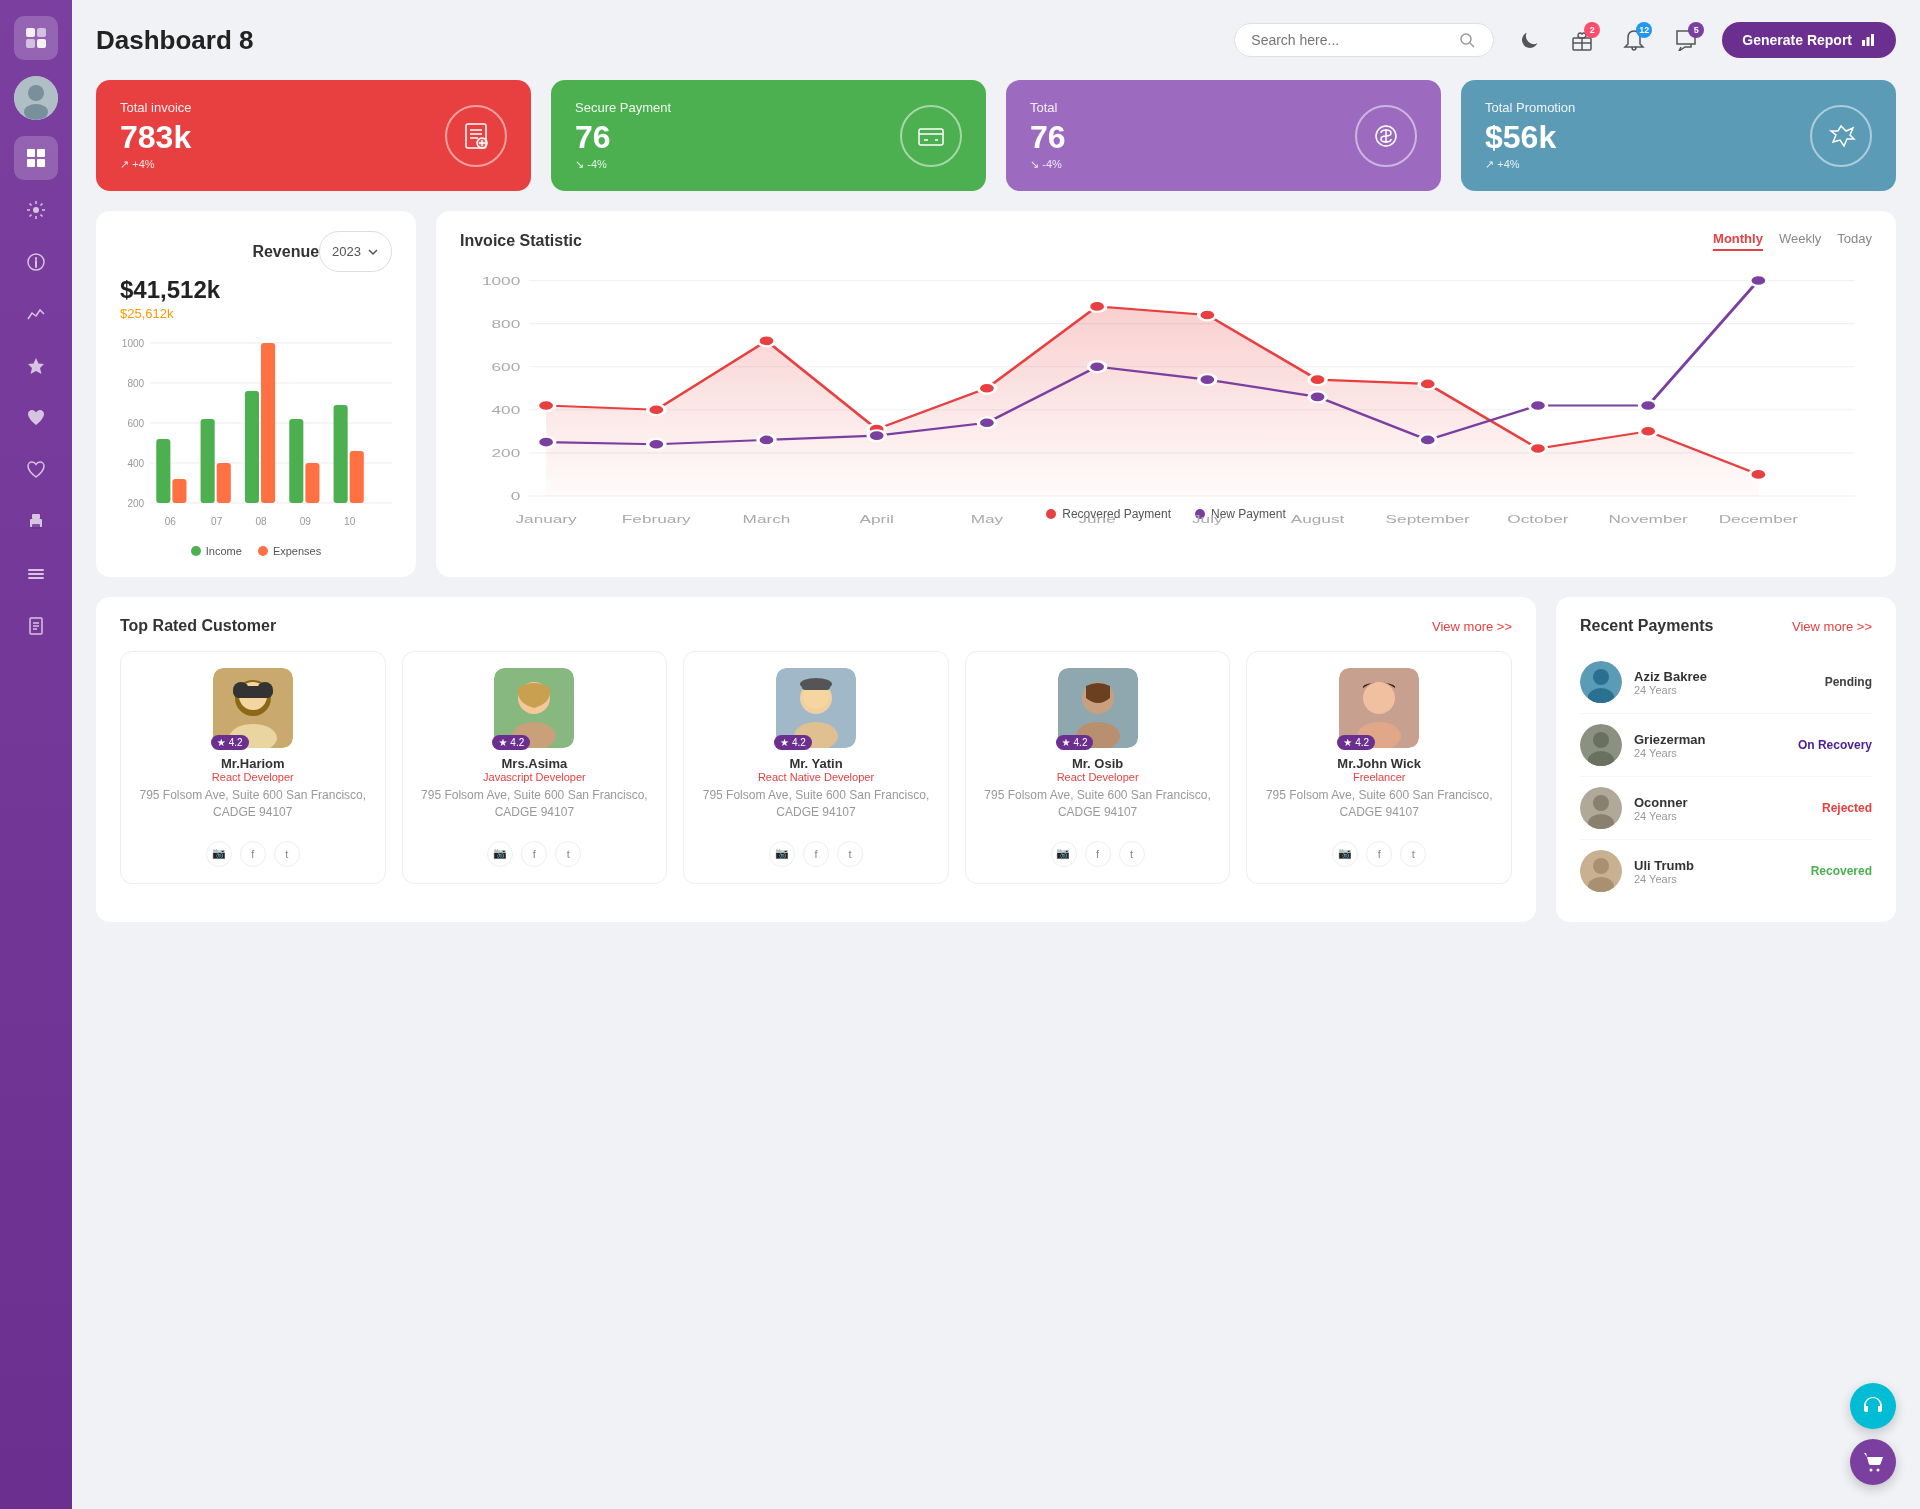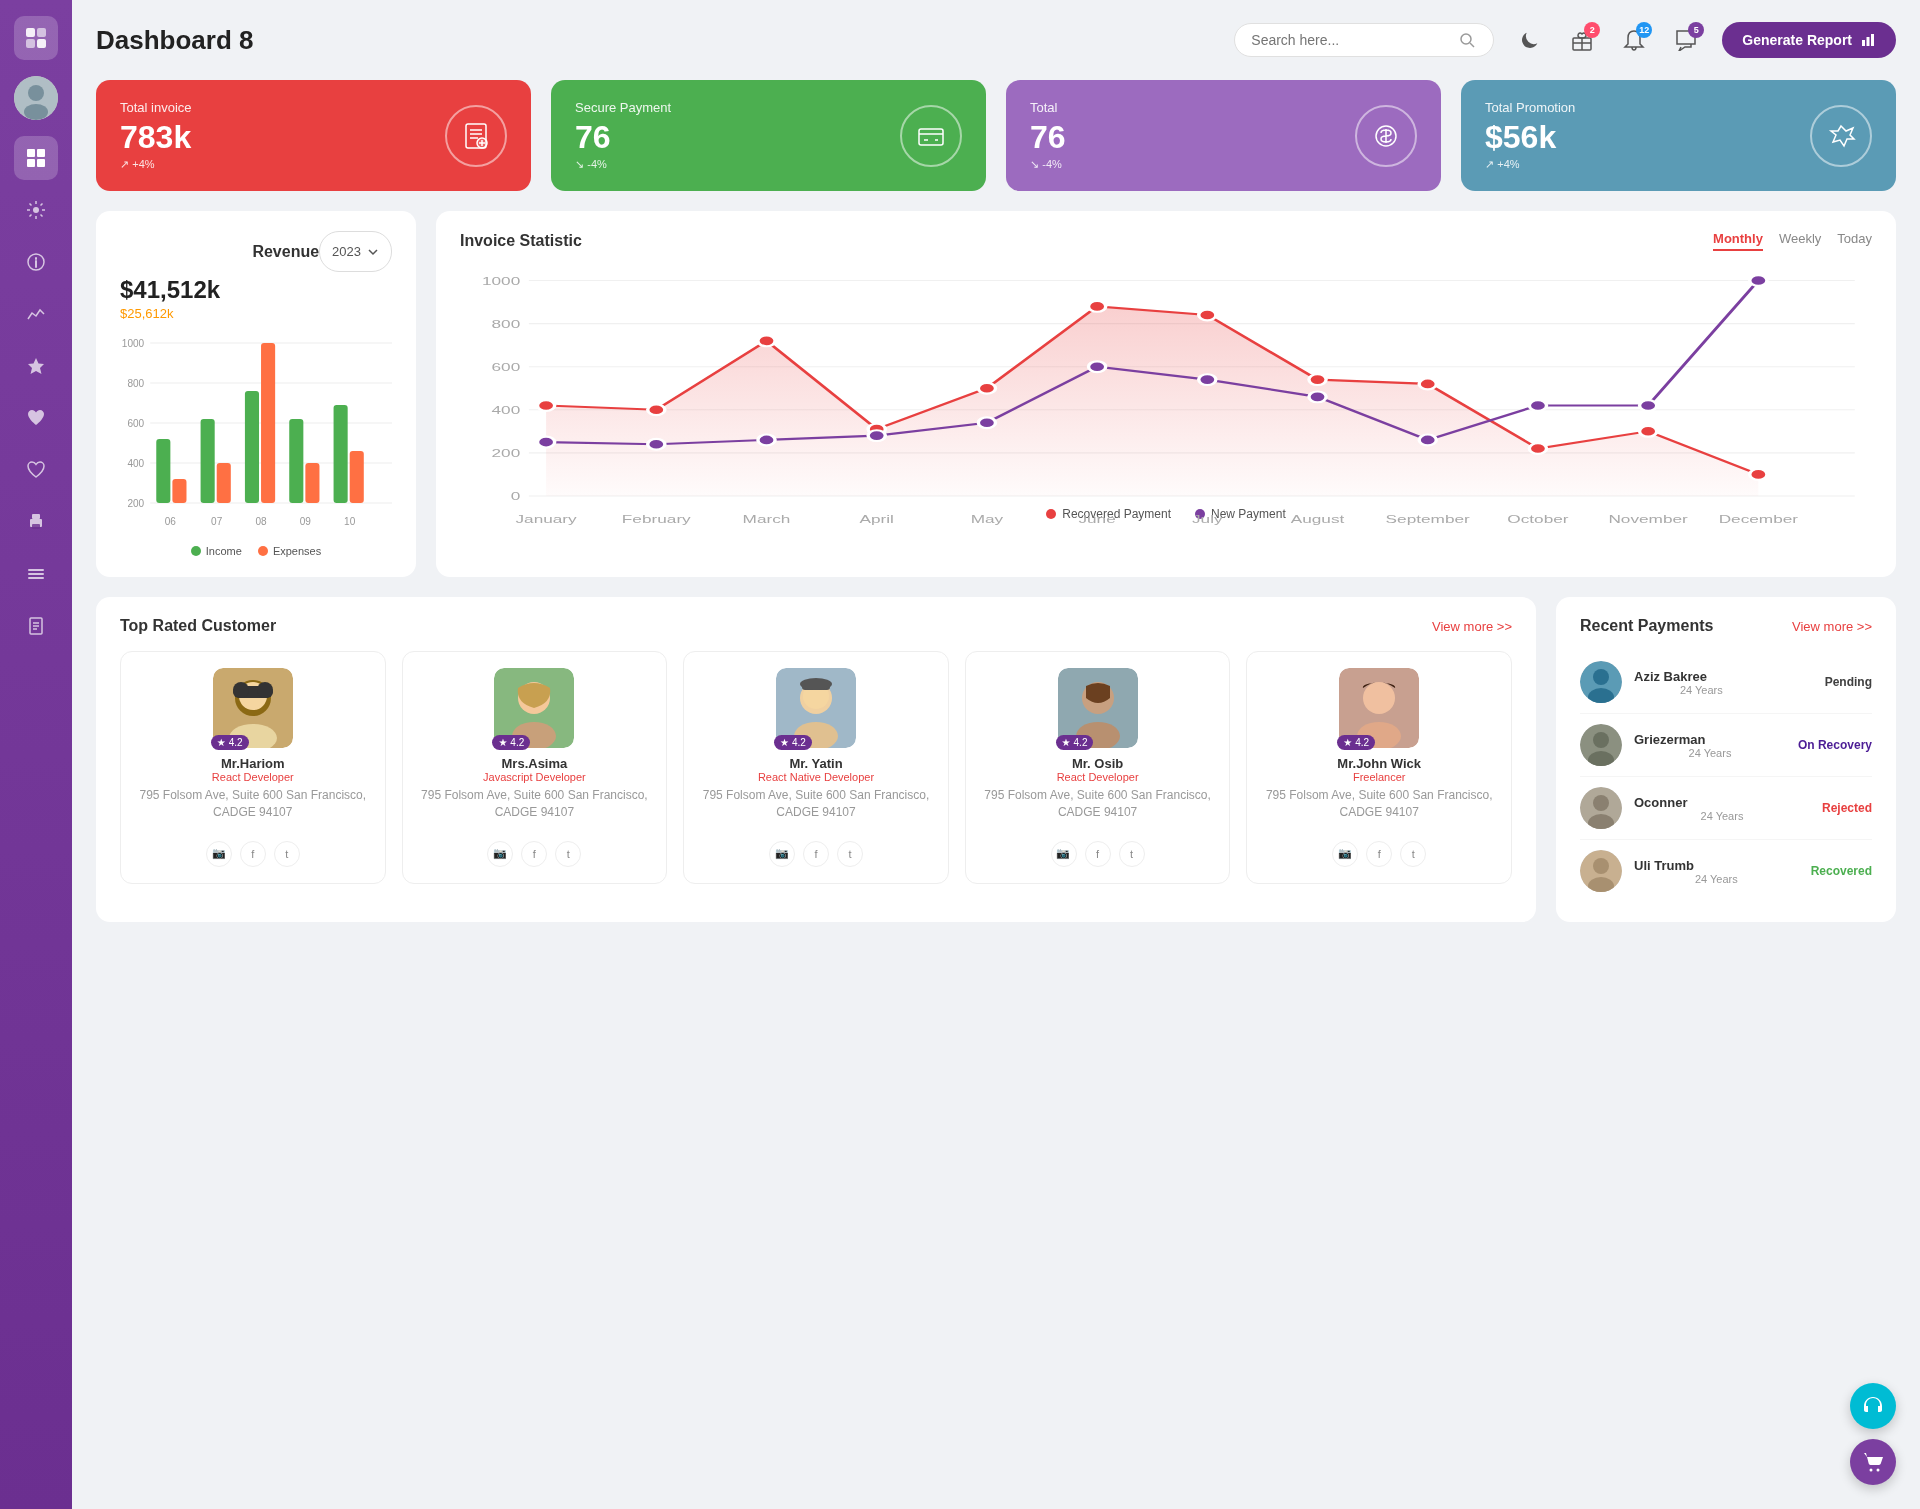--- a/index.html
+++ b/index.html
@@ -175,21 +175,21 @@
       display: flex; align-items: center; gap: 12px;
       padding: 10px 0; border-bottom: 1px solid #f5f5f5;
     }
     .payment-item:last-child { border-bottom: none; }
     .payment-avatar {
       width: 42px; height: 42px; border-radius: 50%;
       background: #ddd; overflow: hidden; flex-shrink: 0;
     }
     .payment-info { flex: 1; }
     .payment-name { font-size: 13px; font-weight: 600; color: #333; }
-    .payment-age { font-size: 11px; color: #999; text-align: center; }
+    .payment-age { font-size: 11px; color: #999; }
     .payment-status { font-size: 12px; font-weight: 600; }
     .status-pending { color: #404040; padding-left: 44px; }
     .status-recovery { color: #4c1d95; }
     .status-rejected { color: #e84040; }
     .status-recovered { color: #4caf50; }
 
     
     .fab-group {
       position: fixed; bottom: 24px; right: 24px;
       display: flex; flex-direction: column; gap: 10px; z-index: 999;

